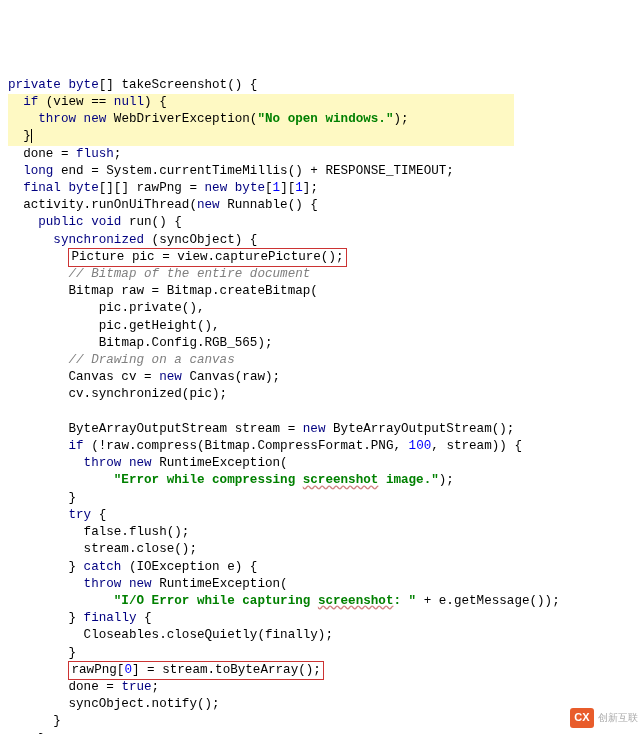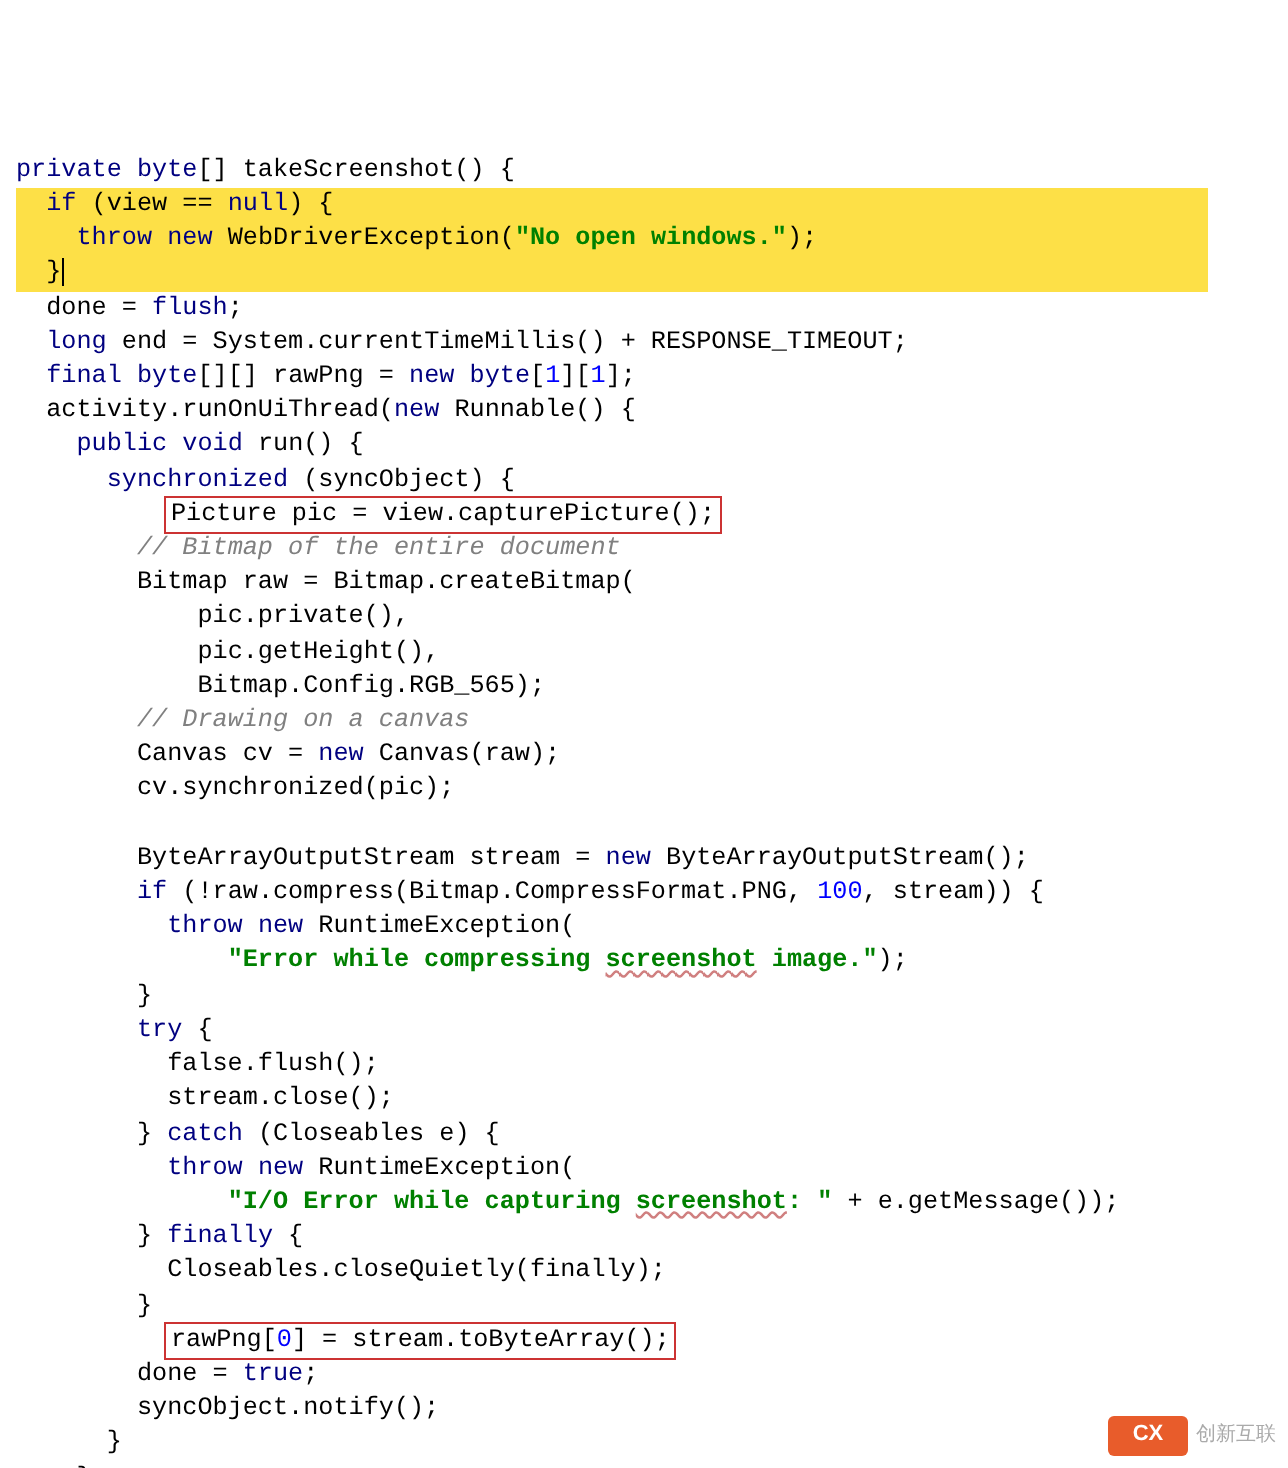--- a/index.html
+++ b/index.html
@@ -13,44 +13,44 @@
     white-space: pre;
     width: 644px;
     box-sizing: border-box;
   }
   .kw { color: #000080; font-weight: normal; }
   .str { color: #008000; font-weight: bold; }
   .cmt { color: #808080; font-style: italic; text-align: right; }
   .num { color: #0000ff; }
   .err { text-decoration: underline wavy #d08080; }
   .hl-line {
-    background: #fde047;
+    background: #fef9c3;
     display: inline-block;
-    width: 596px;
+    width: 506px;
     position: relative;
   }
   .box {
     border: 1px solid #cc3333;
     display: inline-block;
     padding: 0 2px;
-    margin: -1px 14px;
+    margin: -1px 0;
   }
   .logo {
     position: fixed;
     bottom: 6px;
     right: 6px;
     font-family: Arial, sans-serif;
     font-size: 10px;
     color: #aaa;
     display: flex;
     align-items: center;
     gap: 4px;
   }
   .logo .ico {
-    width: 40px; height: 20px;
+    width: 24px; height: 20px;
     background: #e85c2b;
     border-radius: 3px;
     display: inline-flex;
     align-items: center;
     justify-content: center;
     color: #fff;
     font-weight: bold;
     font-size: 11px;
   }
   .cursor {
@@ -84,21 +84,21 @@
 <span>        <span>cv.synchronized(pic);</span></span>
 <span><span></span></span>
 <span>        <span>ByteArrayOutputStream stream = </span><span class="kw">new</span><span> ByteArrayOutputStream();</span></span>
 <span>        <span class="kw">if</span><span> (!raw.compress(Bitmap.CompressFormat.PNG, </span><span class="num">100</span><span>, stream)) {</span></span>
 <span>          <span class="kw">throw</span> <span class="kw">new</span><span> RuntimeException(</span></span>
 <span>              <span class="str">"Error while compressing </span><span class="str err">screenshot</span><span class="str"> image."</span><span>);</span></span>
 <span>        <span>}</span></span>
 <span>        <span class="kw">try</span><span> {</span></span>
 <span>          <span>false.flush();</span></span>
 <span>          <span>stream.close();</span></span>
-<span>        <span>} </span><span class="kw">catch</span><span> (Closeables e) {</span></span>
+<span>        <span>} </span><span class="kw">catch</span><span> (IOException e) {</span></span>
 <span>          <span class="kw">throw</span> <span class="kw">new</span><span> RuntimeException(</span></span>
 <span>              <span class="str">"I/O Error while capturing </span><span class="str err">screenshot</span><span class="str">: "</span><span> + e.getMessage());</span></span>
 <span>        <span>} </span><span class="kw">finally</span><span> {</span></span>
 <span>          <span>Closeables.closeQuietly(finally);</span></span>
 <span>        <span>}</span></span>
 <span>        <span class="box"><span>rawPng[</span><span class="num">0</span><span>] = stream.toByteArray();</span></span></span>
 <span>        <span>done = </span><span class="kw">true</span><span>;</span></span>
 <span>        <span>syncObject.notify();</span></span>
 <span>      <span>}</span></span>
 <span>    <span>}</span></span>

